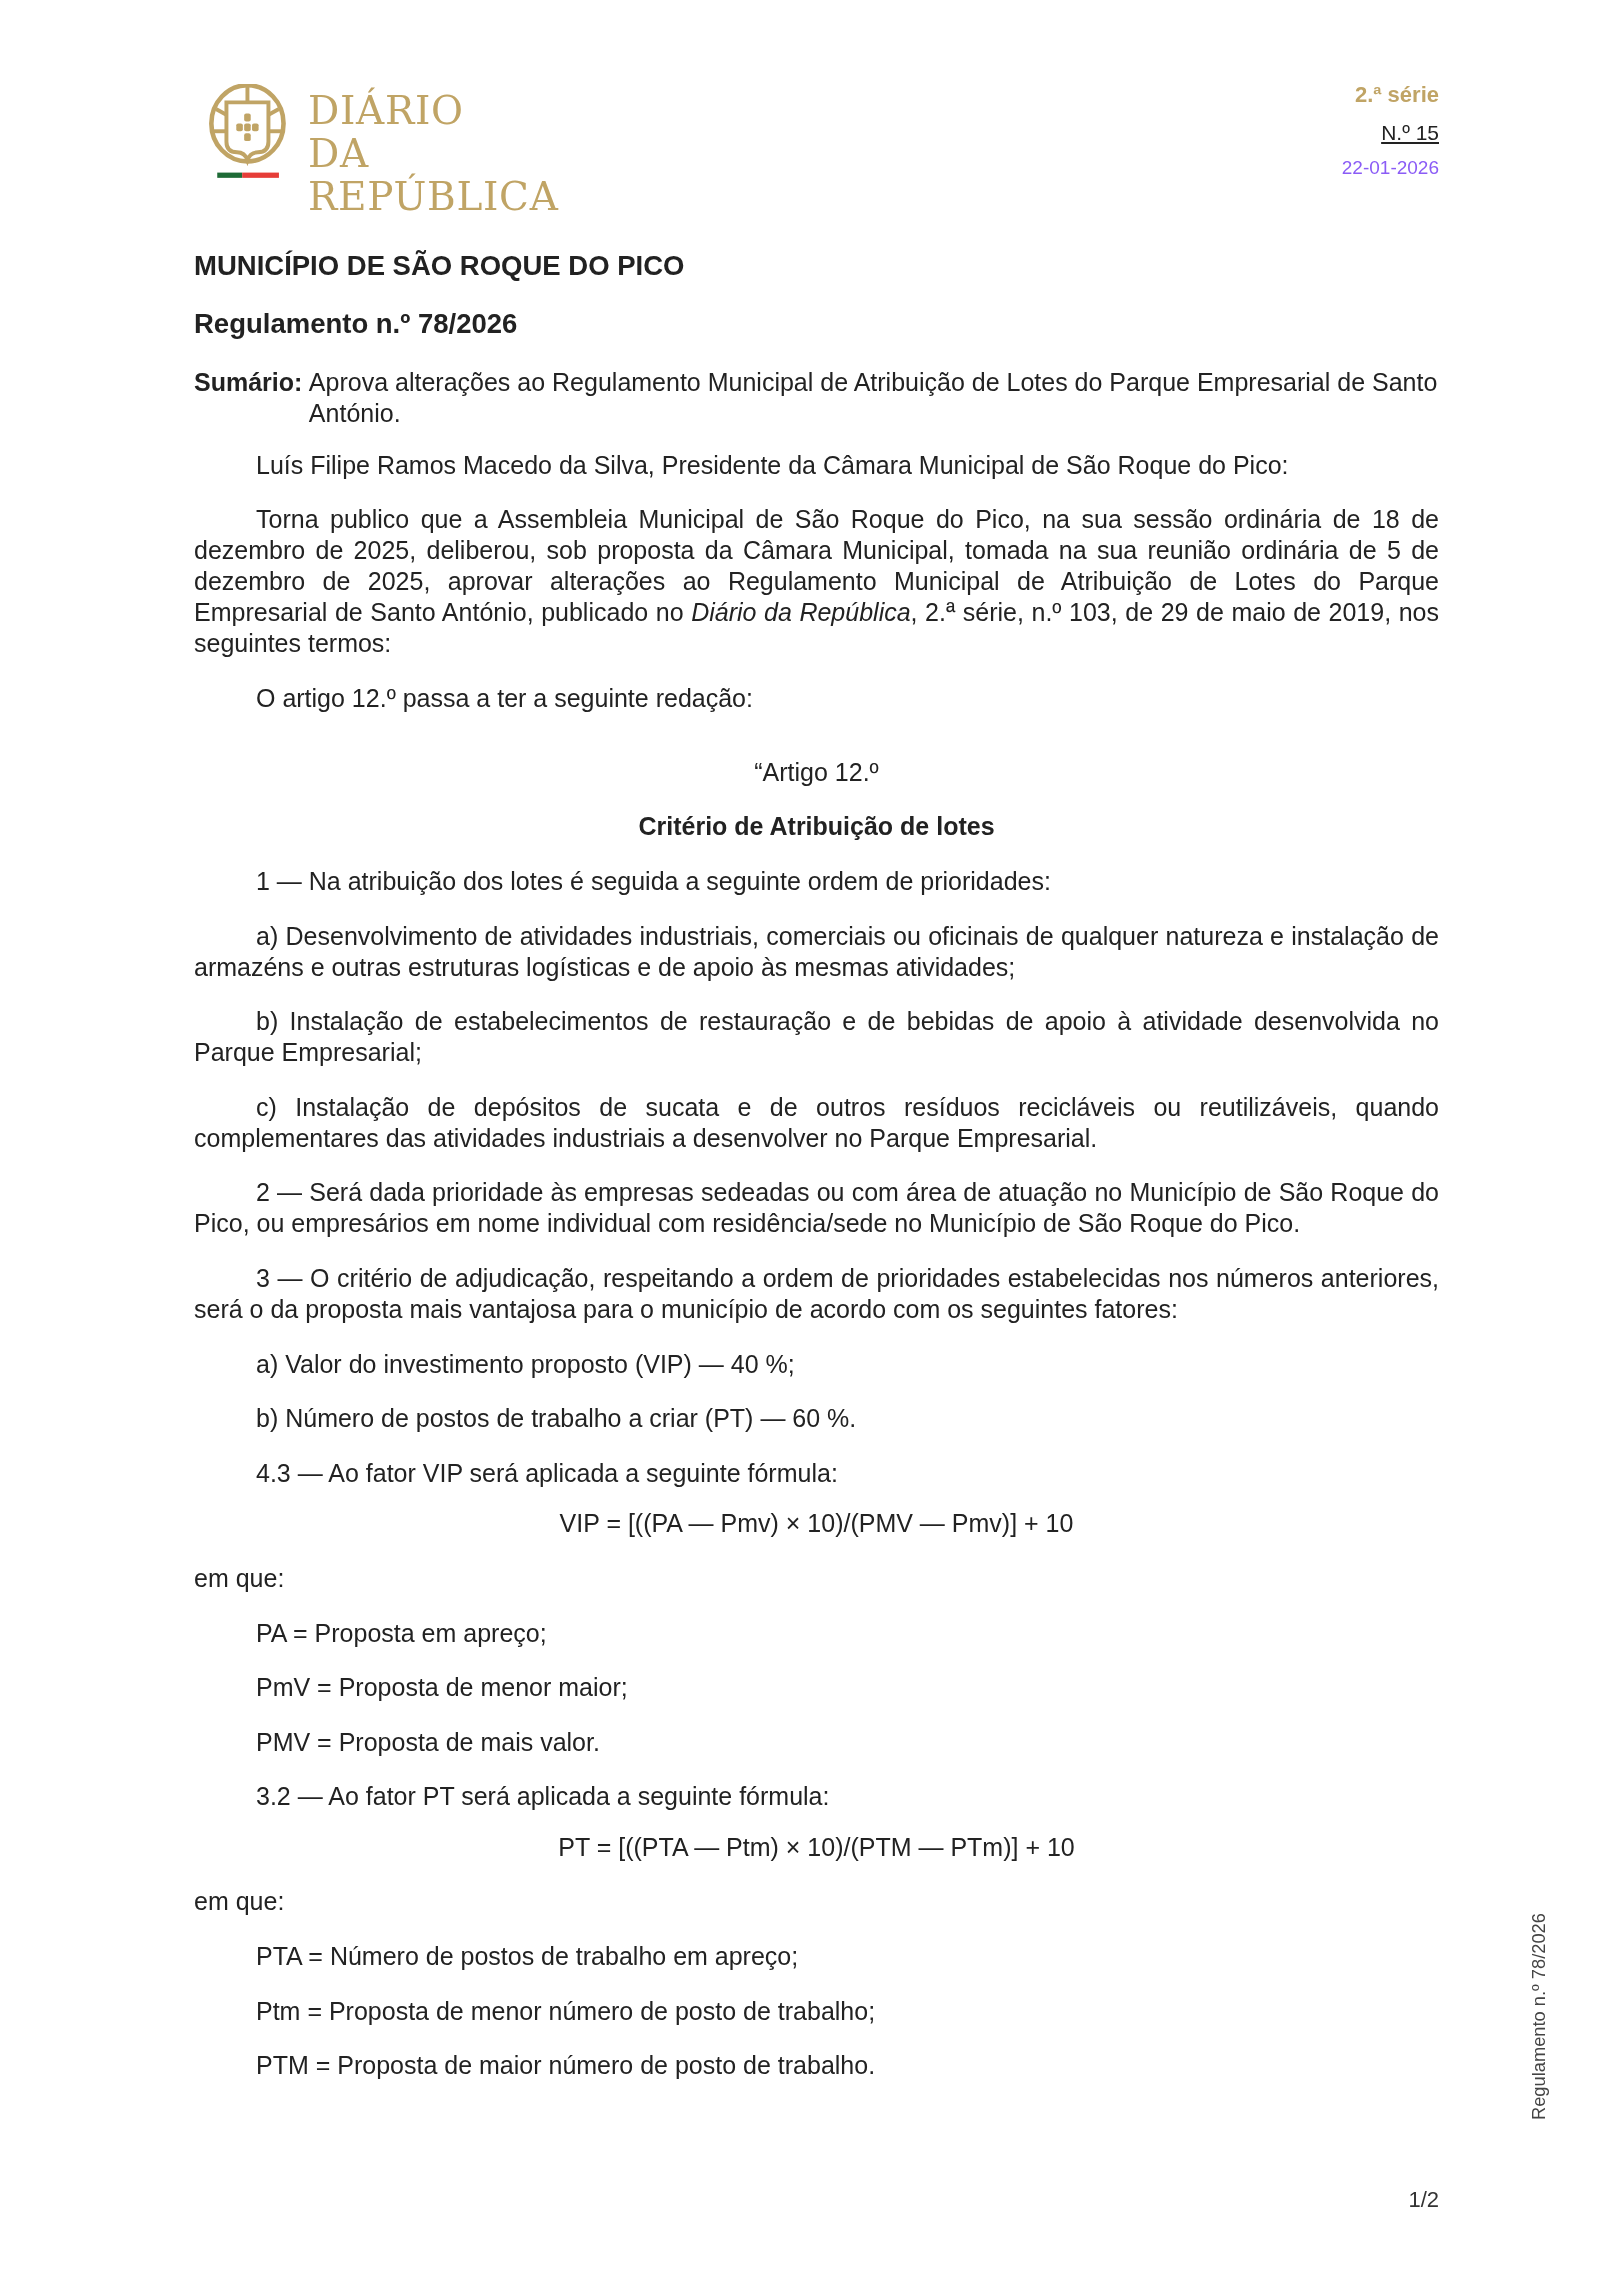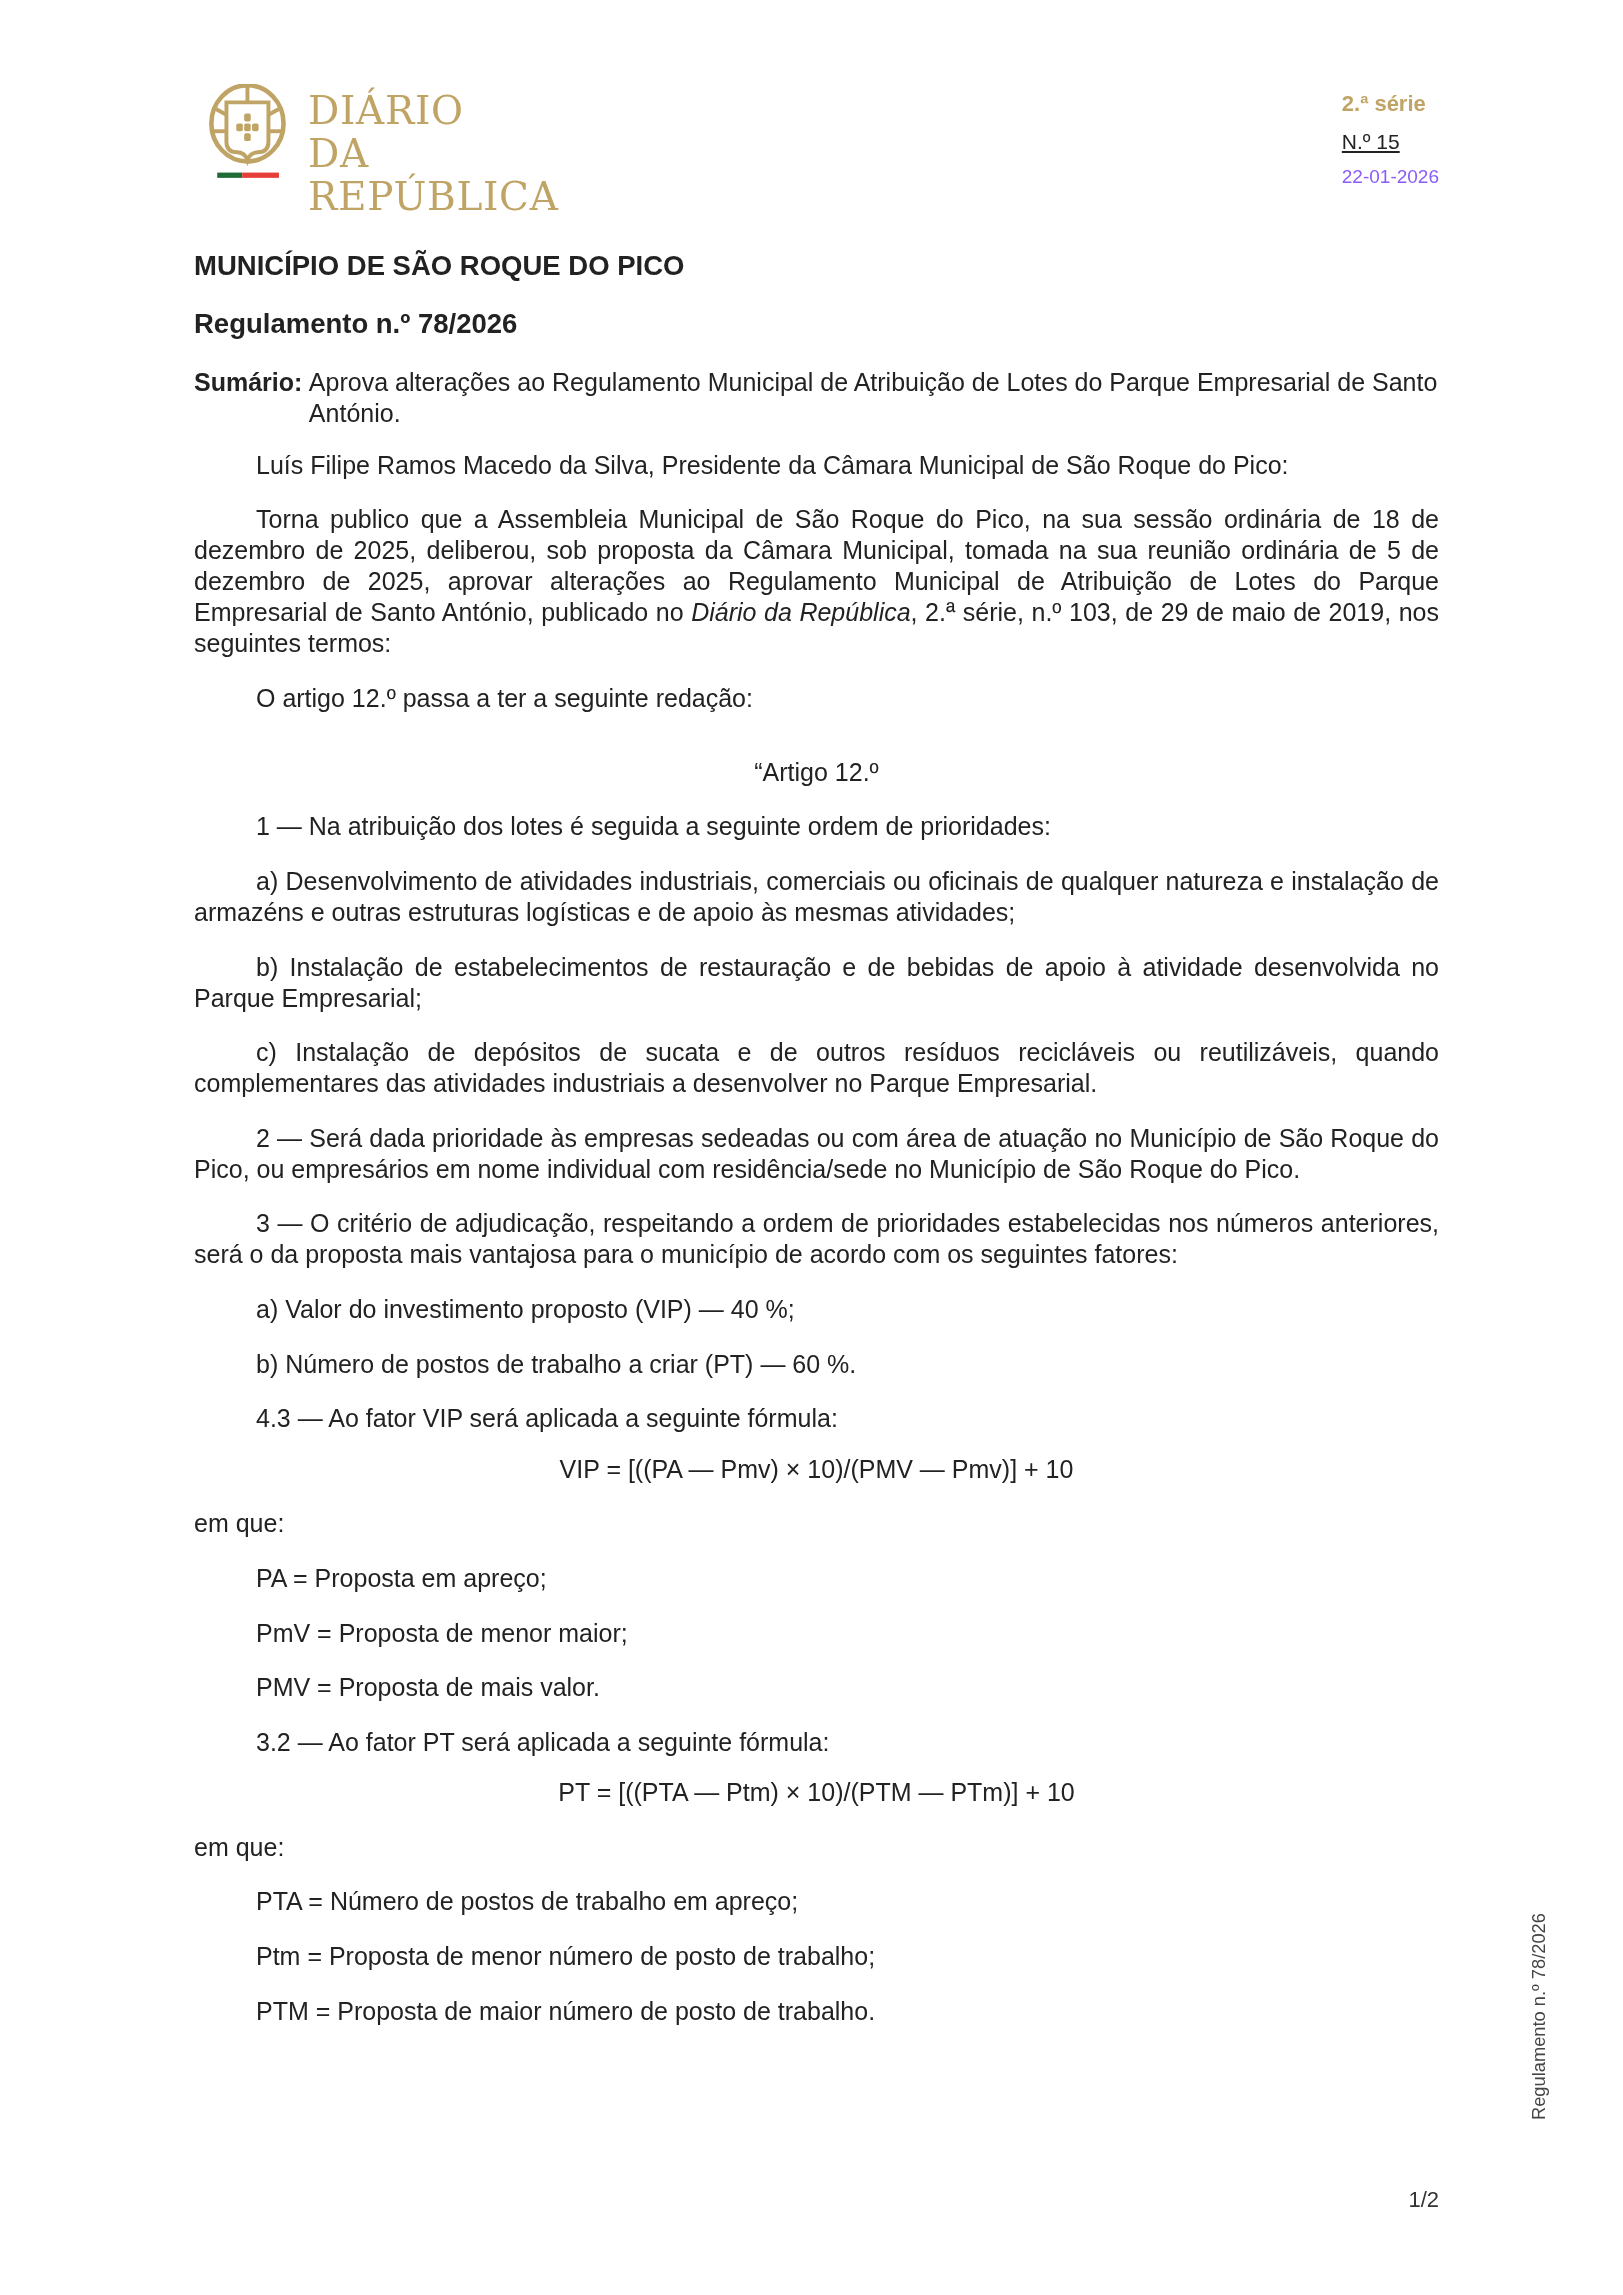--- a/index.html
+++ b/index.html
@@ -1,20 +1,20 @@
 <!DOCTYPE html>
 <html style="font-size:10.5px"><head>
 <meta charset="utf-8">
 <style>
   html, body { margin: 0; padding: 0; background: #ffffff; }
   body { width: 1623px; height: 2295px; position: relative; overflow: hidden; color: #222222; font-family: "Liberation Sans", sans-serif; }
   .logo { position: absolute; left: 208px; top: 84px; width: 419px; height: 105px; }
   .logo svg { position: absolute; left: 0; top: 0; }
   .logo-text { position: absolute; left: 100px; top: 5.2px; font-family: "DejaVu Serif", serif; color: #c0a465; font-size: 39px; line-height: 43px; letter-spacing: 0.7px; }
-  .meta { position: absolute; right: 184px; top: 91px; font-family: "Liberation Sans", sans-serif; margin-left: 44px; }
+  .meta { position: absolute; right: 184px; top: 82px; text-align: right; font-family: "Liberation Sans", sans-serif; margin-left: 44px; }
   .meta .serie { color: #c0a465; font-weight: bold; font-size: 22px; line-height: 26px; }
   .meta .num { font-size: 21px; line-height: 26px; margin-top: 11.8px; color: #222; text-decoration: underline; }
   .meta .date { font-size: 19px; line-height: 26px; margin-top: 9.2px; color: #8b5cf6; }
   .content { position: absolute; left: 194px; top: 249px; width: 1245px; font-size: 25px; line-height: 31px; }
   .entity { font-weight: bold; font-size: 27.5px; line-height: 34px; margin: 0; }
   .reg-title { font-weight: bold; font-size: 27.5px; line-height: 34px; margin: 23.6px 0 0 0; }
   .summary { display: flex; margin-top: 26px; }
   .summary .lbl { font-weight: bold; white-space: nowrap; padding-right: 6.5px; }
   p { margin: 0; }
   .para { text-indent: 62px; text-align: justify; margin-top: 23.6px; }
@@ -67,20 +67,21 @@
     <span>Aprova alterações ao Regulamento Municipal de Atribuição de Lotes do Parque Empresarial de Santo António.</span>
   </div>
 
   <p class="para first-para">Luís Filipe Ramos Macedo da Silva, Presidente da Câmara Municipal de São Roque do Pico:</p>
 
   <p class="para"><span>Torna publico que a Assembleia Municipal de São Roque do Pico, na sua sessão ordinária de 18 de dezembro de 2025, deliberou, sob proposta da Câmara Municipal, tomada na sua reunião ordinária de 5 de dezembro de 2025, aprovar alterações ao Regulamento Municipal de Atribuição de Lotes do Parque Empresarial de Santo António, publicado no </span><em>Diário da República</em><span>, 2.ª série, n.º 103, de 29 de maio de 2019, nos seguintes termos:</span></p>
 
   <p class="para">O artigo 12.º passa a ter a seguinte redação:</p>
 
   <p class="center" style="margin-top:43px">“Artigo 12.º</p>
+  <p class="center bold">Critério de Atribuição de lotes</p>
 
   <p class="para">1 — Na atribuição dos lotes é seguida a seguinte ordem de prioridades:</p>
   <p class="para">a) Desenvolvimento de atividades industriais, comerciais ou oficinais de qualquer natureza e instalação de armazéns e outras estruturas logísticas e de apoio às mesmas atividades;</p>
   <p class="para">b) Instalação de estabelecimentos de restauração e de bebidas de apoio à atividade desenvolvida no Parque Empresarial;</p>
   <p class="para">c) Instalação de depósitos de sucata e de outros resíduos recicláveis ou reutilizáveis, quando complementares das atividades industriais a desenvolver no Parque Empresarial.</p>
   <p class="para">2 — Será dada prioridade às empresas sedeadas ou com área de atuação no Município de São Roque do Pico, ou empresários em nome individual com residência/sede no Município de São Roque do Pico.</p>
   <p class="para">3 — O critério de adjudicação, respeitando a ordem de prioridades estabelecidas nos números anteriores, será o da proposta mais vantajosa para o município de acordo com os seguintes fatores:</p>
   <p class="para">a) Valor do investimento proposto (VIP) — 40 %;</p>
   <p class="para">b) Número de postos de trabalho a criar (PT) — 60 %.</p>
   <p class="para">4.3 — Ao fator VIP será aplicada a seguinte fórmula:</p>

